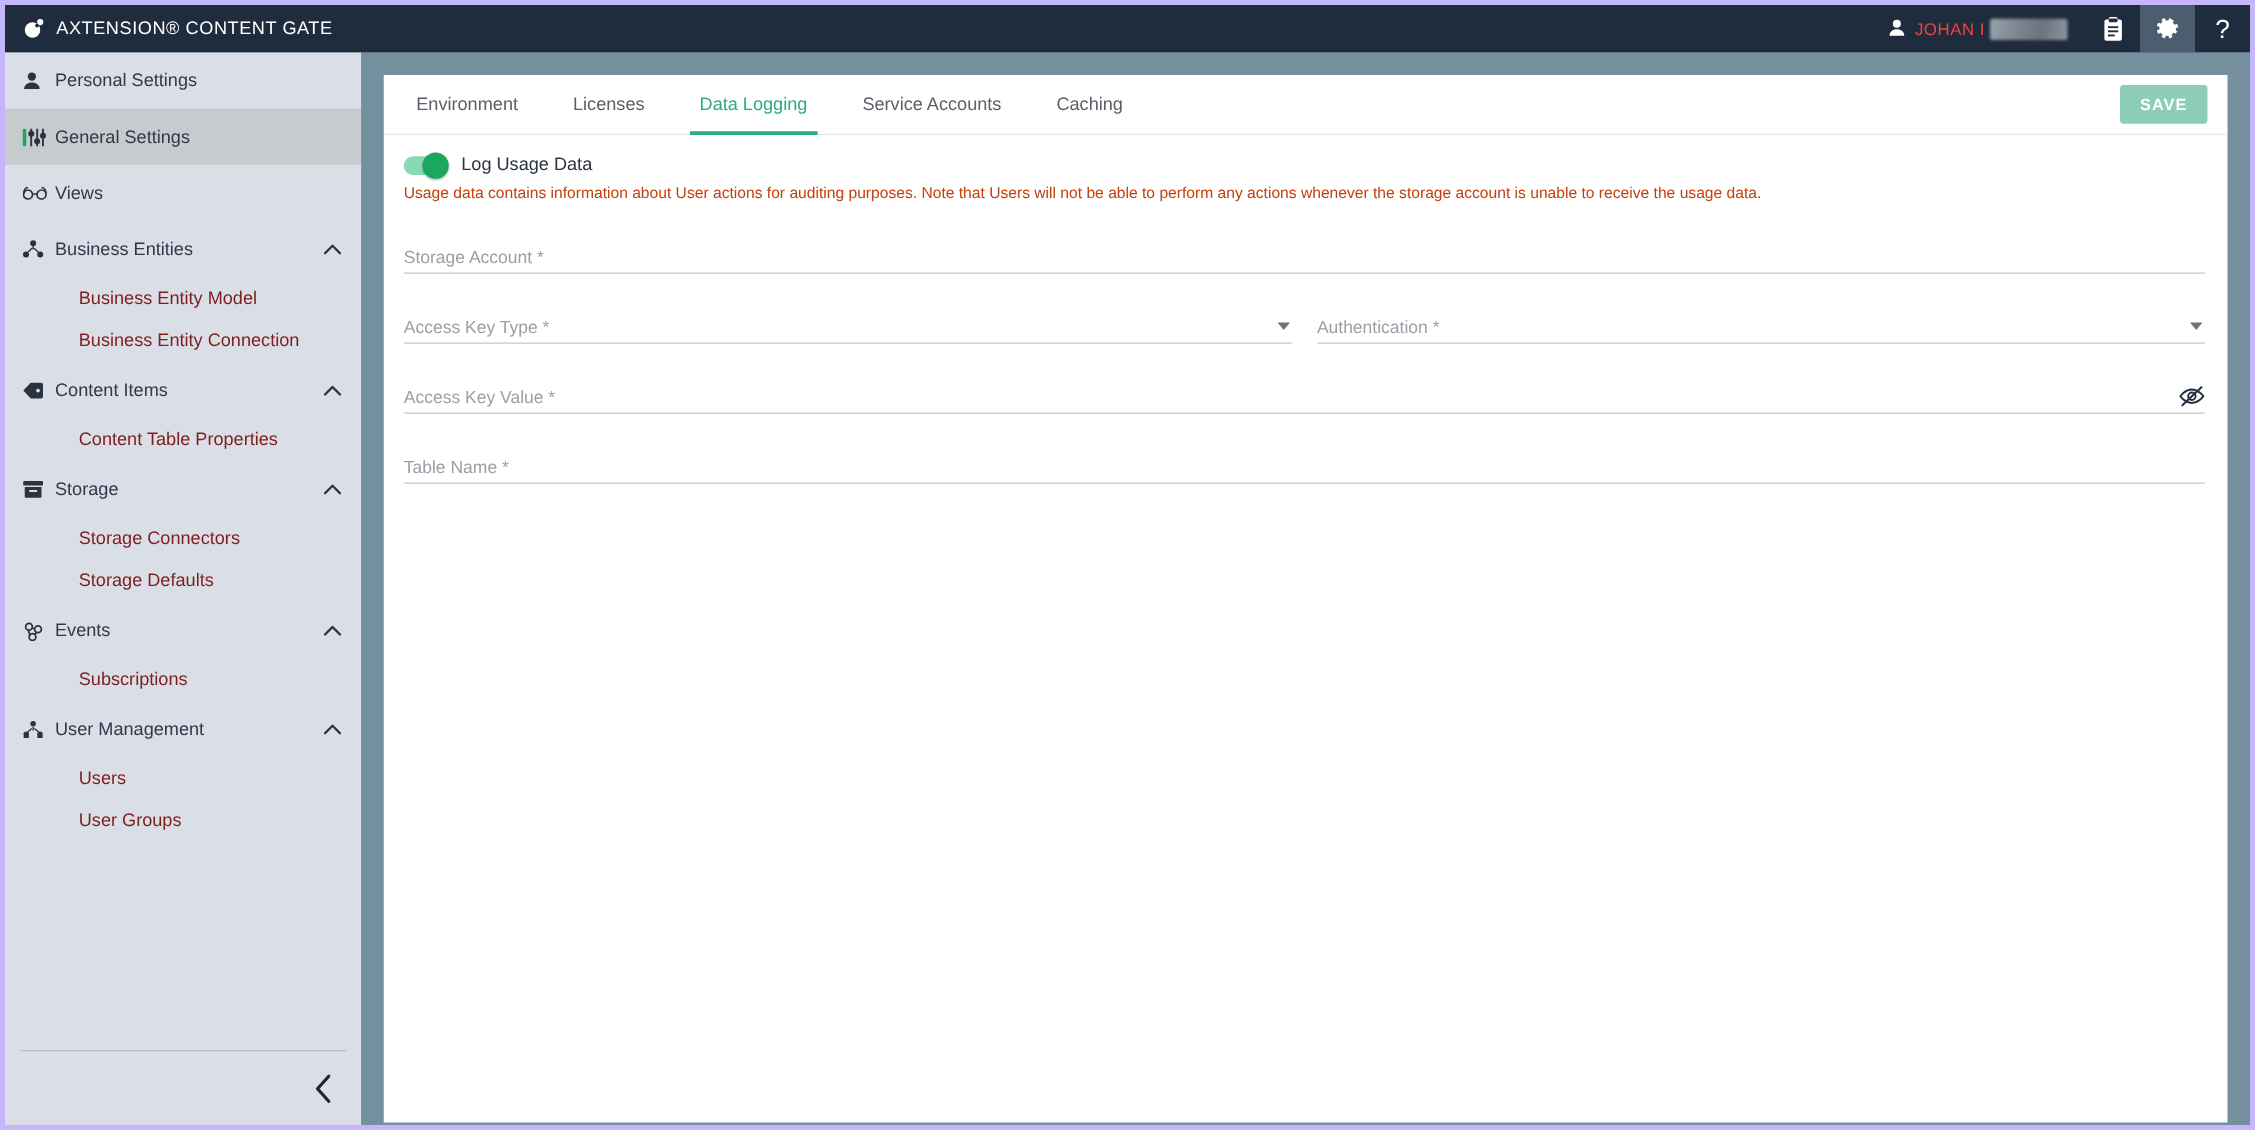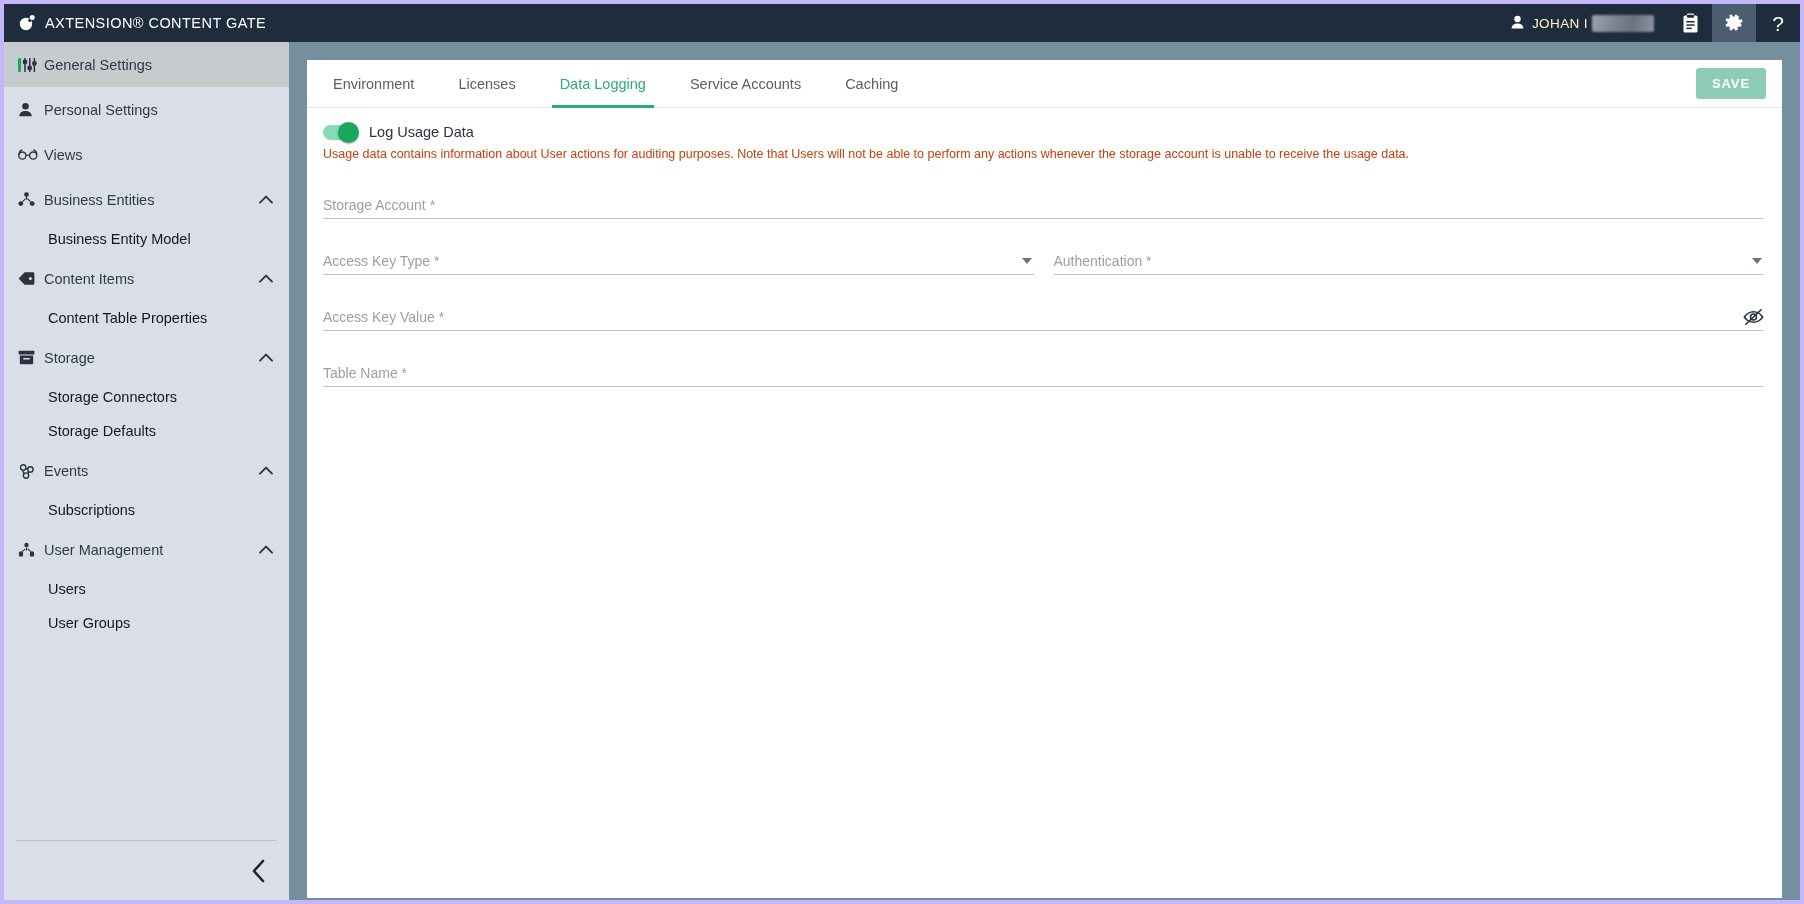--- a/index.html
+++ b/index.html
@@ -52,21 +52,21 @@
 
   .user-chip {
     display: flex;
     align-items: center;
     gap: 8px;
     padding: 0 14px 0 12px;
     font-size: 13.5px;
     letter-spacing: 0.4px;
     white-space: nowrap;
   }
-  .user-name { color: #fef9c3; }
+  .user-name { color: #ef4444; }
   .user-redacted {
     display: inline-block;
     width: 62px; height: 17px;
     border-radius: 2px;
     background: linear-gradient(100deg,#9aa2ac 0%,#7f8893 32%,#6b737f 66%,#8d959f 100%);
     filter: blur(1.1px);
     vertical-align: middle;
     margin-left: -4px;
   }
   .hdr-btn {
@@ -121,23 +121,23 @@
   .nav-label { flex: 1; white-space: nowrap; }
   .nav-chevron {
     width: 18px;
     display: flex; align-items: center; justify-content: center;
     color: #2b3340;
   }
   .nav-sub {
     display: flex;
     align-items: center;
     height: 34px;
-    padding-left: 44px;
+    padding-left: 59px;
     font-size: 14.5px;
-    color: #0f172a;
+    color: #7f1d1d;
     cursor: pointer;
     white-space: nowrap;
   }
 
   .sidebar-footer {
     border-top: 1px solid #b9c0c8;
     height: 60px;
     margin: 0 12px;
     display: flex;
     align-items: center;
@@ -328,47 +328,47 @@
 
       <div class="hdr-btn">
         <span class="hdr-help">?</span>
       </div>
     </div>
   </div>
 
   <div class="sidebar">
     <div class="nav-scroll">
 
+      <div class="nav-item">
+        <span class="nav-icon">
+          <svg width="15" height="15" viewBox="0 0 15 15">
+            <circle cx="7.5" cy="4.2" r="3.3" fill="#2b3340"></circle>
+            <path d="M1.3 14.2c0-3.3 2.8-5.2 6.2-5.2s6.2 1.9 6.2 5.2z" fill="#2b3340"></path>
+          </svg>
+        </span>
+        <span class="nav-label">Personal Settings</span>
+      </div>
+
       <div class="nav-item selected">
         <span class="nav-icon">
           <svg width="20" height="16" viewBox="0 0 20 16">
             <rect x="0" y="1" width="3" height="14" rx="1.2" fill="#1aa85f"></rect>
             <rect x="6.2" y="1" width="1.5" height="14" fill="#2b3340"></rect>
             <circle cx="7" cy="5" r="2.4" fill="#2b3340"></circle>
             <rect x="11" y="1" width="1.5" height="14" fill="#2b3340"></rect>
             <circle cx="11.7" cy="11" r="2.4" fill="#2b3340"></circle>
             <rect x="15.6" y="1" width="1.5" height="14" fill="#2b3340"></rect>
             <circle cx="16.4" cy="6.5" r="2.4" fill="#2b3340"></circle>
           </svg>
         </span>
         <span class="nav-label">General Settings</span>
       </div>
 
       <div class="nav-item">
         <span class="nav-icon">
-          <svg width="15" height="15" viewBox="0 0 15 15">
-            <circle cx="7.5" cy="4.2" r="3.3" fill="#2b3340"></circle>
-            <path d="M1.3 14.2c0-3.3 2.8-5.2 6.2-5.2s6.2 1.9 6.2 5.2z" fill="#2b3340"></path>
-          </svg>
-        </span>
-        <span class="nav-label">Personal Settings</span>
-      </div>
-
-      <div class="nav-item">
-        <span class="nav-icon">
           <svg width="20" height="12" viewBox="0 0 20 12">
             <circle cx="4.4" cy="6.6" r="3.6" fill="none" stroke="#2b3340" stroke-width="1.3"></circle>
             <circle cx="15.2" cy="6.6" r="3.6" fill="none" stroke="#2b3340" stroke-width="1.3"></circle>
             <path d="M8 6.2h3.6" stroke="#2b3340" stroke-width="1.3" fill="none"></path>
             <path d="M1 6.2C1 2.6 2.6 1 4.4 1" stroke="#2b3340" stroke-width="1.3" fill="none"></path>
             <path d="M18.8 6.2C18.8 2.6 17.2 1 15.2 1" stroke="#2b3340" stroke-width="1.3" fill="none"></path>
           </svg>
         </span>
         <span class="nav-label">Views</span>
       </div>
@@ -383,20 +383,21 @@
           </svg>
         </span>
         <span class="nav-label">Business Entities</span>
         <span class="nav-chevron">
           <svg width="14" height="9" viewBox="0 0 14 9">
               <path d="M1 7.6 7 1.6l6 6" stroke="#2b3340" stroke-width="1.9" fill="none" stroke-linecap="round" stroke-linejoin="round"></path>
             </svg>
         </span>
       </div>
       <div class="nav-sub">Business Entity Model</div>
+      <div class="nav-sub">Business Entity Connection</div>
 
       <div class="nav-item">
         <span class="nav-icon">
           <svg width="17" height="15" viewBox="0 0 17 15">
             <path d="M0.6 7.4 6.6 1.2h8.2c.9 0 1.6.7 1.6 1.6v9.4c0 .9-.7 1.6-1.6 1.6H6.6z" fill="#2b3340"></path>
             <circle cx="12.4" cy="7.4" r="1.5" fill="#dadfe7"></circle>
           </svg>
         </span>
         <span class="nav-label">Content Items</span>
         <span class="nav-chevron">

